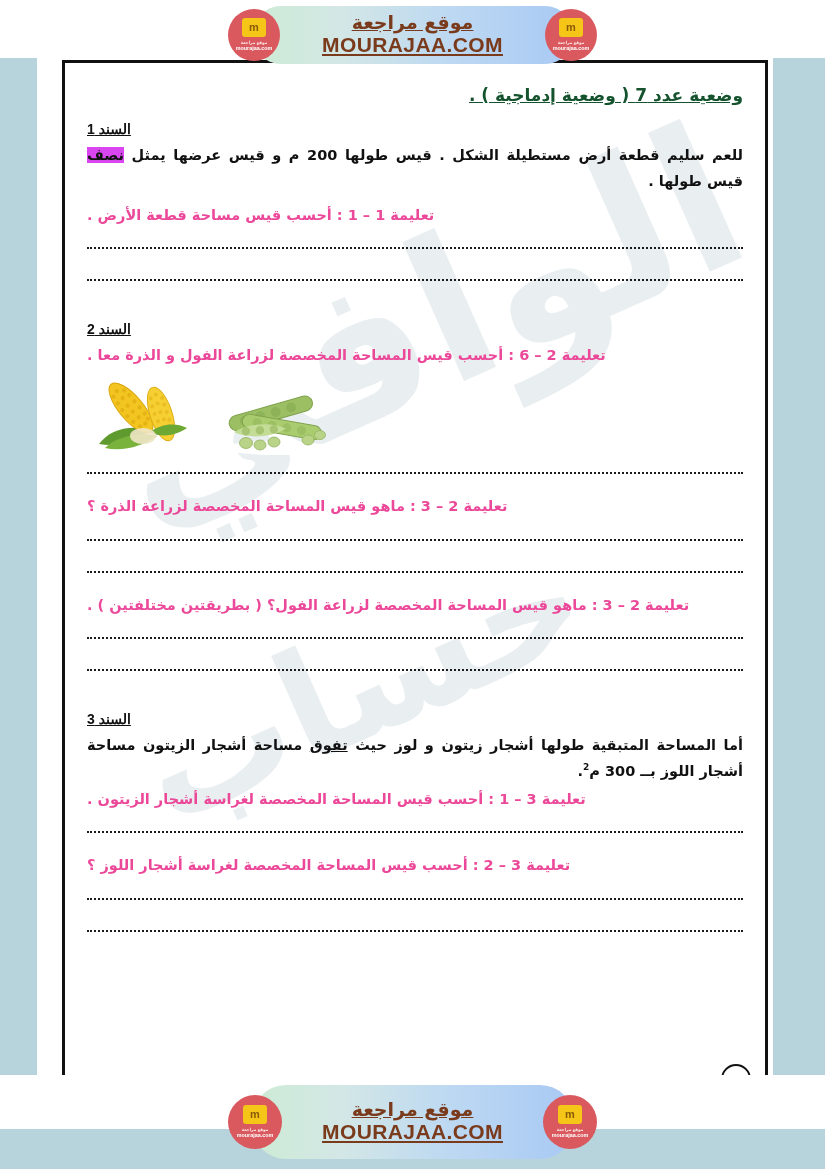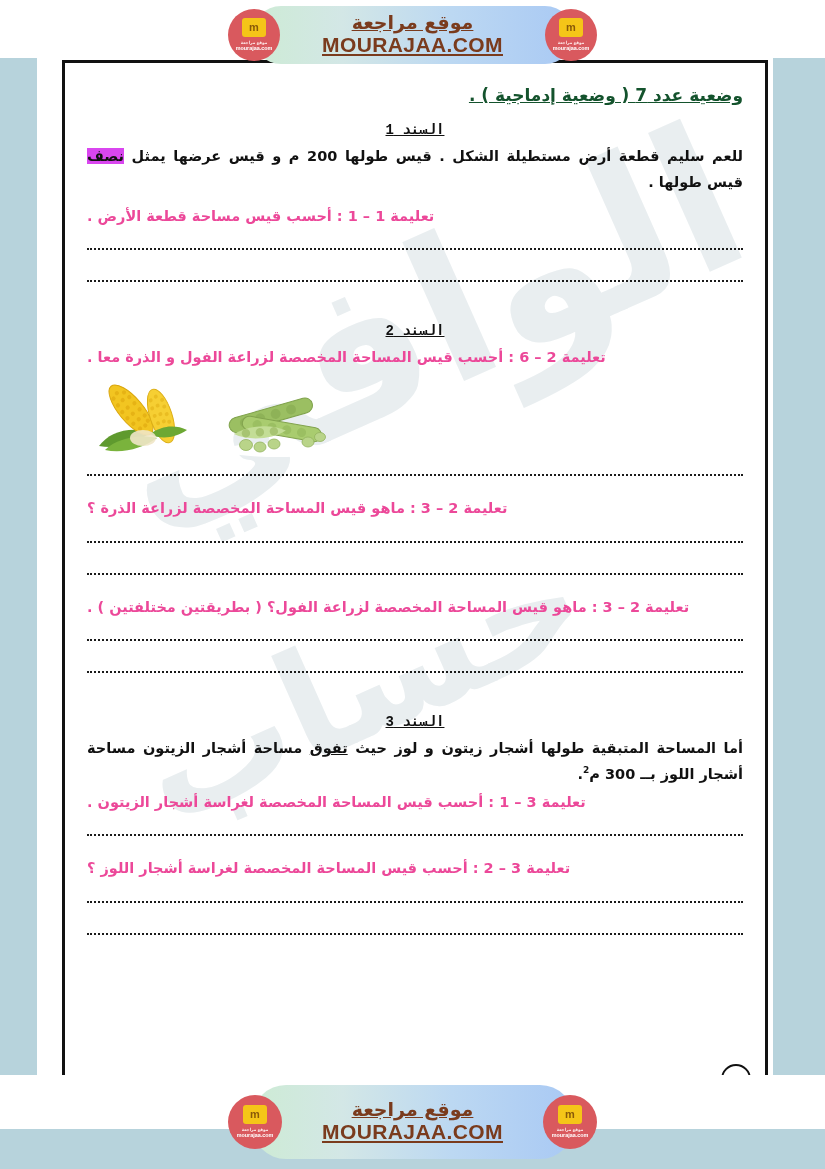--- a/index.html
+++ b/index.html
@@ -111,22 +111,22 @@
 
   
   .title{
     color:#14532d;font-weight:bold;font-size:17px;
     text-decoration:underline;text-align:right;
     font-family:"DejaVu Sans","Liberation Sans",sans-serif;
     margin:0 0 16px 0;
   }
   .src-label{
     font-weight:bold;font-size:14px;color:#111;
-    text-decoration:underline;text-align:center;
-    font-family:Liberation Mono, monospace;
+    text-decoration:underline;text-align:left;
+    font-family:Liberation Sans, sans-serif;
     margin:0 0 6px 0;
   }
   .para{
     font-size:14.5px;font-weight:bold;color:#111;line-height:1.78;
     text-align:justify;text-align-last:right;
     font-family:"DejaVu Sans","Liberation Sans",sans-serif;
     margin:0 0 2px 0;
   }
   .instr{
     font-size:14.5px;font-weight:bold;color:#ec4899;line-height:1.7;

